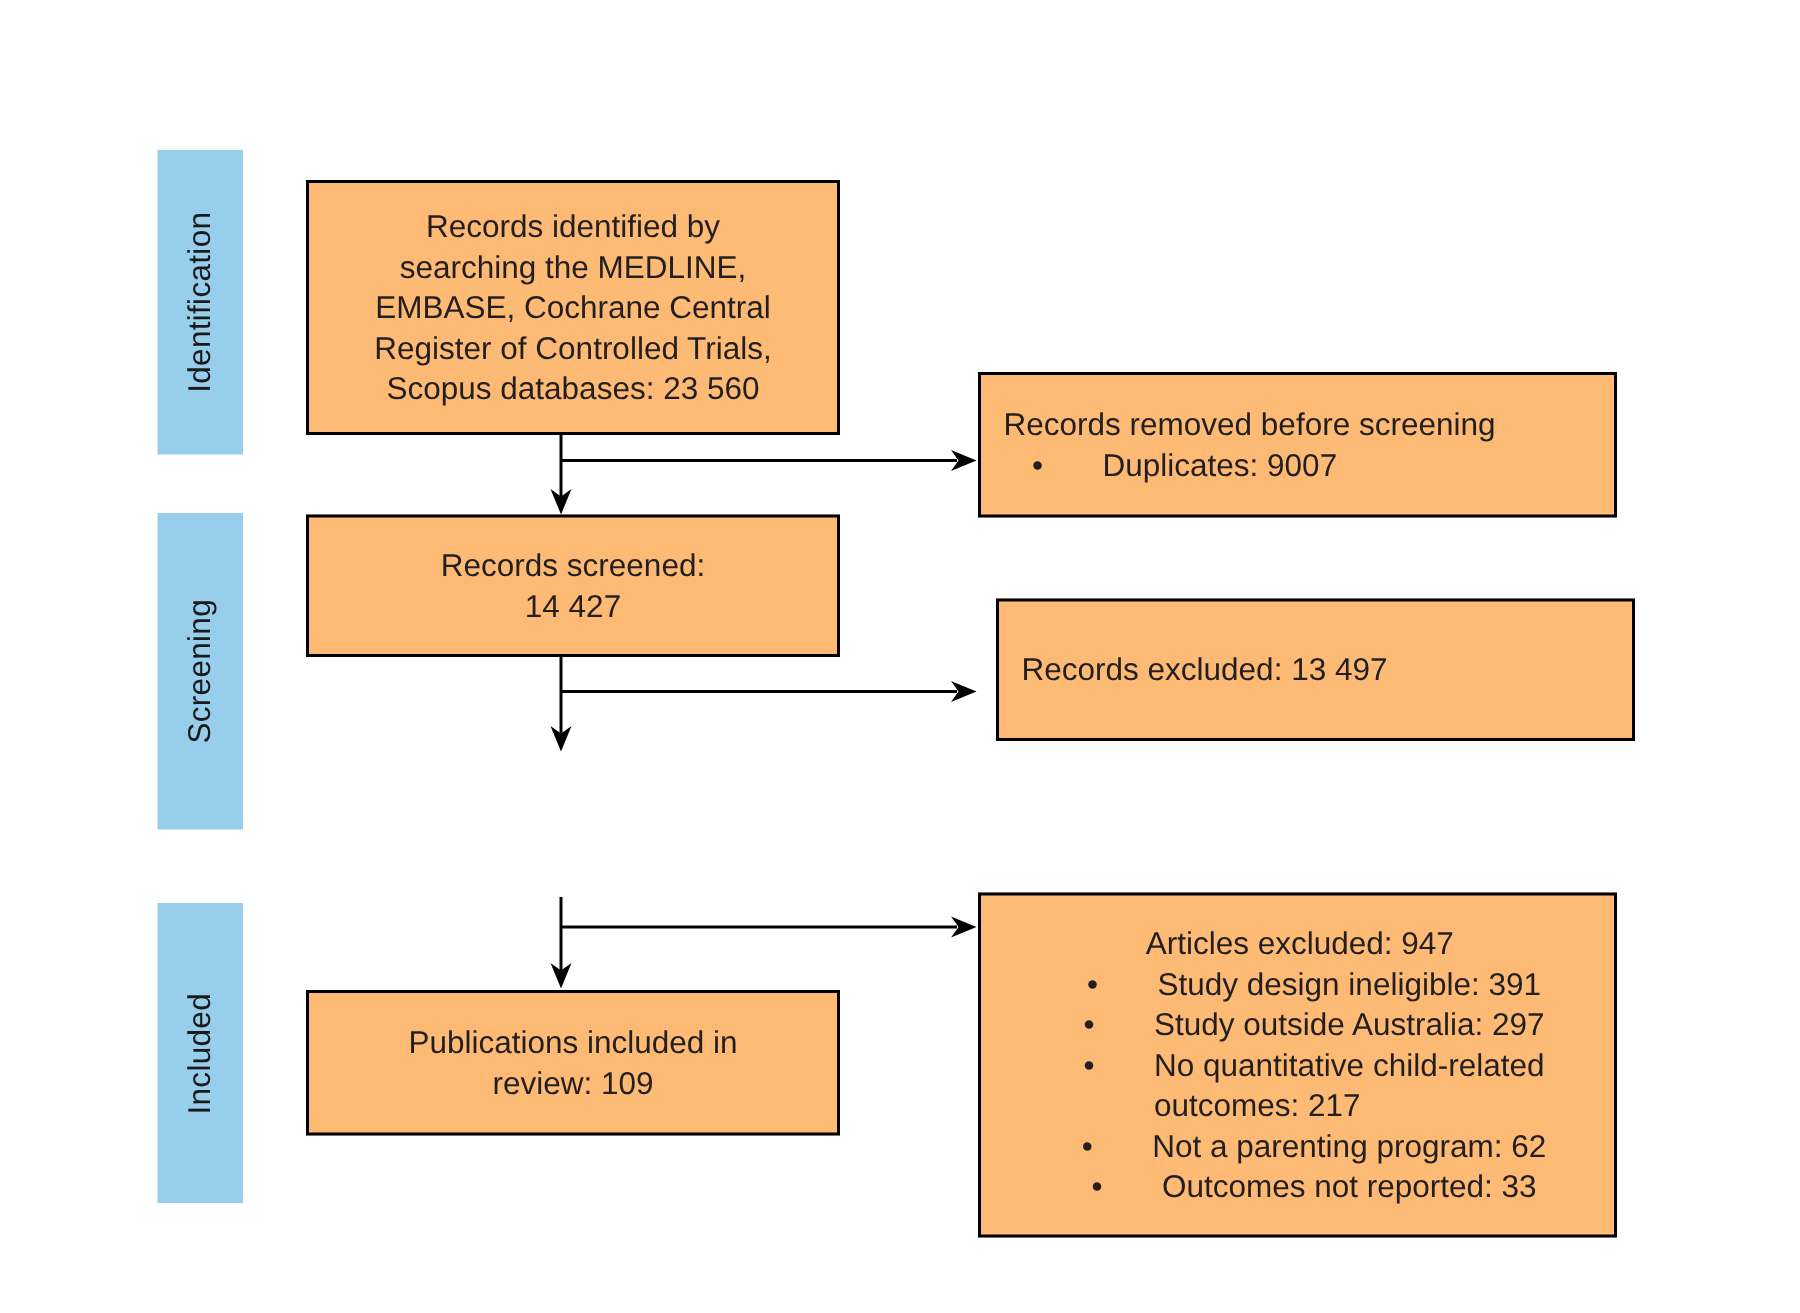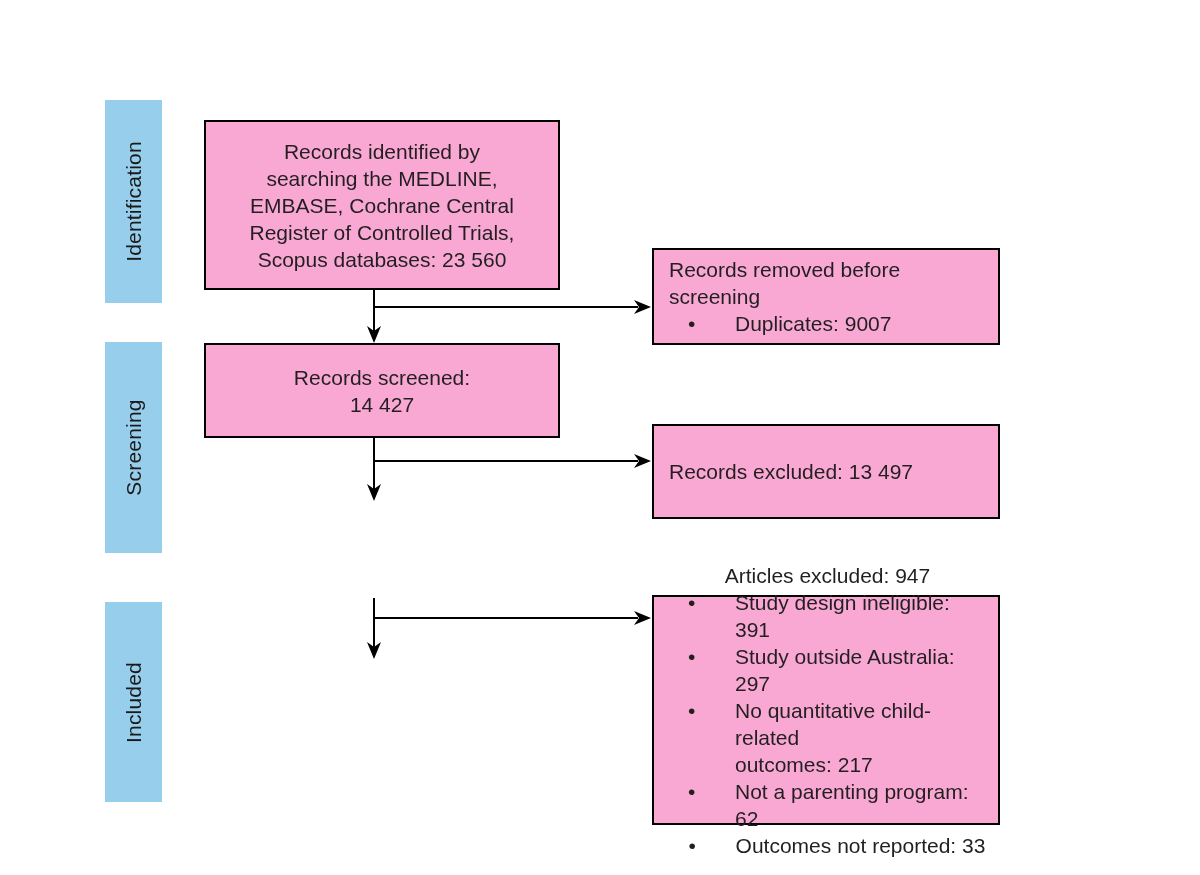--- a/index.html
+++ b/index.html
@@ -39,21 +39,21 @@
     line-height: 1;
     color: #1a1a1a;
     letter-spacing: 0.2px;
   }
   .bar-identification { top: 100px; height: 203px; }
   .bar-screening     { top: 342px; height: 211px; }
   .bar-included      { top: 602px; height: 200px; }
 
   .box {
     position: absolute;
-    background: #f9a8d4;
+    background: #fdba74;
     border: 2px solid #000000;
     box-sizing: border-box;
     font-size: 21px;
     line-height: 27px;
   }
   .flow-box {
     left: 204px;
     width: 356px;
     display: flex;
     align-items: center;
@@ -64,28 +64,28 @@
   .flow-box .box-text {
     white-space: pre-line;
   }
   .box-identified { top: 120px; height: 170px; }
   .box-screened   { top: 343px; height: 95px; }
   .box-fulltext   { top: 500px; height: 98px; }
   .box-included   { top: 660px; height: 97px; }
 
   .side-box {
     left: 652px;
-    width: 348px;
+    width: 426px;
     display: flex;
     flex-direction: column;
     justify-content: center;
     padding: 0 12px 0 15px;
   }
   .side-removed  { top: 248px; height: 97px; }
-  .side-records  { top: 424px; height: 95px; }
+  .side-records  { top: 399px; height: 95px; margin-left: 12px; }
   .side-articles { top: 595px; height: 230px; align-items: center; }
 
   .side-title {
     white-space: pre-line;
   }
   .bullet-row {
     display: flex;
     margin-left: 19px;
   }
   .bullet-glyph {
@@ -138,20 +138,24 @@
     <div class="box-text">Records identified by
 searching the MEDLINE,
 EMBASE, Cochrane Central
 Register of Controlled Trials,
 Scopus databases: 23 560</div>
   </div>
   <div class="box flow-box box-screened">
     <div class="box-text">Records screened:
 14 427</div>
   </div>
+  <div class="box flow-box box-included">
+    <div class="box-text">Publications included in
+review: 109</div>
+  </div>
 
   <div class="box side-box side-removed">
     <div class="side-title">Records removed before screening</div>
     <div class="bullet-row">
       <span class="bullet-glyph">•</span>
       <span class="bullet-text">Duplicates: 9007</span>
     </div>
   </div>
 
   <div class="box side-box side-records">

